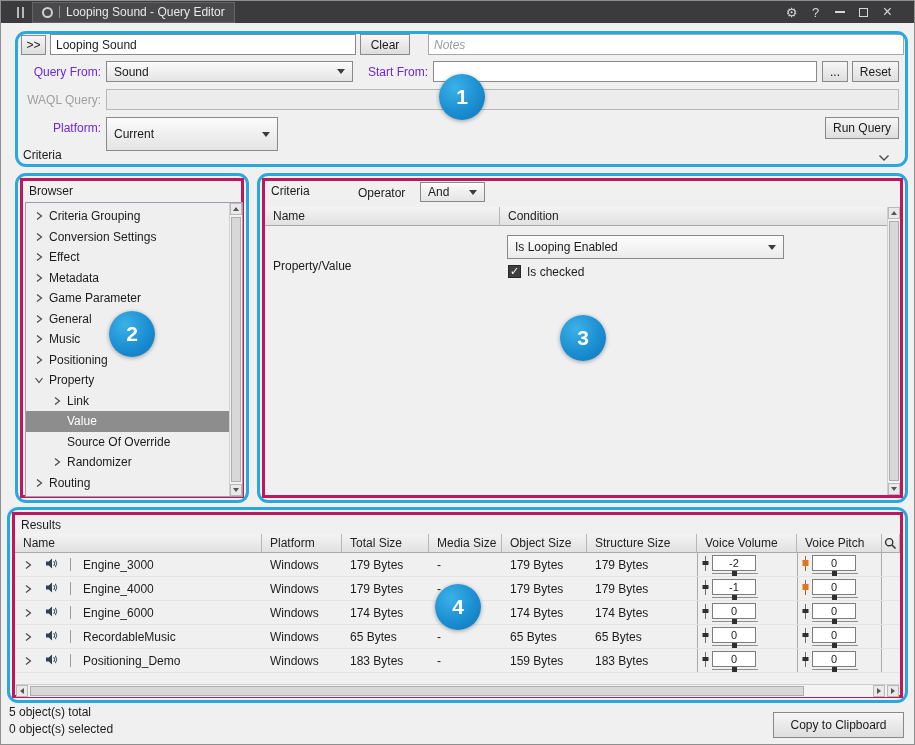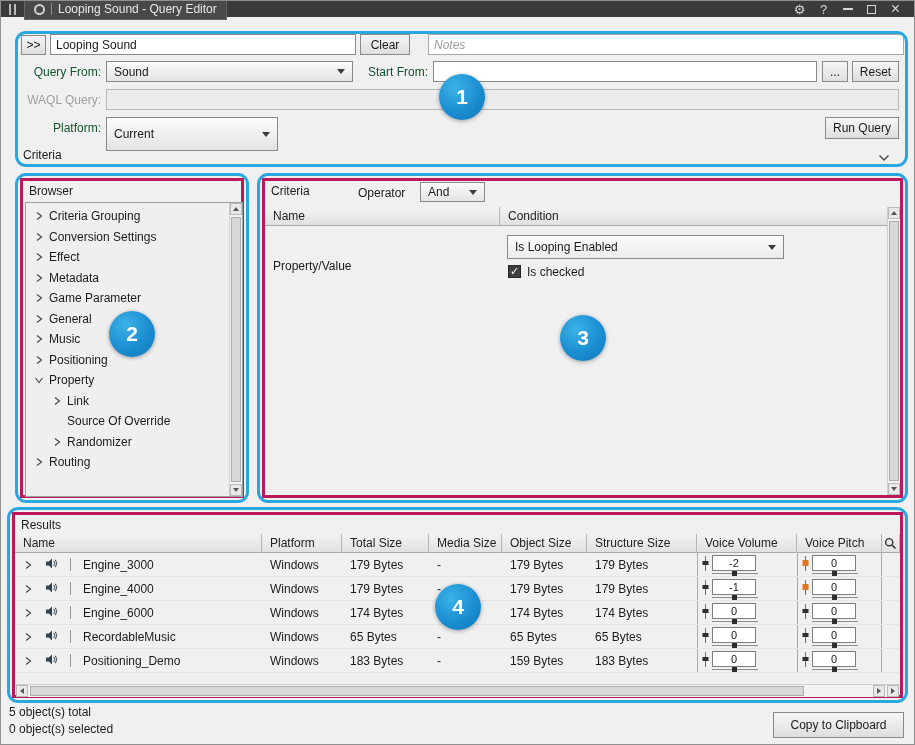--- a/index.html
+++ b/index.html
@@ -3,22 +3,22 @@
 <meta charset="utf-8">
 <style>
   *{box-sizing:border-box;margin:0;padding:0}
   body{background:#ffffff}
   .screen{position:relative;width:915px;height:745px;background:#f0f0f0;
     font-family:"Liberation Sans","DejaVu Sans",sans-serif;font-size:12px;color:#1b1b1b;
     border:1px solid #8f8f8f;overflow:hidden}
   .abs{position:absolute}
 
   
-  .titlebar{position:absolute;left:0;top:0;right:0;height:16px;background:#3b3b3d;
-    display:flex;align-items:center;padding:0 8px;color:#d6d6d6}
+  .titlebar{position:absolute;left:0;top:0;right:0;height:22px;background:#3b3b3d;
+    display:flex;align-items:center;padding:0 16px;color:#d6d6d6}
   .grip{display:flex;gap:3px;margin-right:8px}
   .grip i{width:2px;height:11px;background:#b9b9b9;display:block}
   .title-tab{display:flex;align-items:center;gap:6px;height:21px;padding:0 9px;
     background:#49494b;border:1px solid #646466}
   .logo-ring{width:11px;height:11px;border:2px solid #cfcfcf;border-radius:50%}
   .tab-sep{width:1px;height:12px;background:#8f8f8f}
   .title-text{font-size:12px;color:#e8e8e8;white-space:nowrap}
   .tb-icons{margin-left:auto;display:flex;align-items:center;gap:3px}
   .tb-btn{width:21px;height:21px;display:flex;align-items:center;justify-content:center;
     color:#d6d6d6;font-size:13px;cursor:default}
@@ -26,21 +26,21 @@
   .max-glyph{width:9px;height:9px;border:1px solid #d6d6d6;display:block}
   .close-glyph{font-size:16px;line-height:1}
 
   
   .btn{display:flex;align-items:center;justify-content:center;
     background:linear-gradient(#f6f6f6,#dedede);border:1px solid #898989;color:#1b1b1b;font-size:12px}
   .tinput{background:#fff;border:1px solid #898989;font:12px "Liberation Sans","DejaVu Sans",sans-serif;
     padding:0 5px;color:#1b1b1b;outline:none}
   .tinput::placeholder{color:#9b9b9b;font-style:italic}
   .tinput.dis{background:#ececec;border-color:#b8b8b8}
-  .lbl{display:flex;align-items:center;justify-content:flex-end;color:#14532d}
+  .lbl{display:flex;align-items:center;justify-content:flex-end;color:#6d28d9}
   .lbl.gray{color:#9e9e9e}
   .dd{display:flex;align-items:center;background:linear-gradient(#fbfbfb,#e4e4e4);
     border:1px solid #898989;padding:0 7px;}
   .dd .dd-val{flex:1;white-space:nowrap;overflow:hidden}
   .caret{width:0;height:0;border-left:4px solid transparent;border-right:4px solid transparent;
     border-top:5px solid #3c3c3c;flex:0 0 auto}
 
   
   .panel{position:absolute;background:#f0f0f0;border:3px solid #be185d}
   .panel-title{position:absolute;left:6px;top:3px;color:#1b1b1b}
@@ -230,20 +230,23 @@
             <span>Property</span>
           </div>
         <div class="tree-row t1">
             <span class="chev">
               <svg width="10" height="10" viewBox="0 0 10 10">
                 <path d="M3 1.5 L7.5 5 L3 8.5" fill="none" stroke="#4a4a4a" stroke-width="1.2"></path>
               </svg>
             </span>
             <span>Link</span>
           </div>
+        <div class="tree-row t1leaf sel">
+            <span>Value</span>
+          </div>
         <div class="tree-row t1leaf">
             <span>Source Of Override</span>
           </div>
         <div class="tree-row t1">
             <span class="chev">
               <svg width="10" height="10" viewBox="0 0 10 10">
                 <path d="M3 1.5 L7.5 5 L3 8.5" fill="none" stroke="#4a4a4a" stroke-width="1.2"></path>
               </svg>
             </span>
             <span>Randomizer</span>

